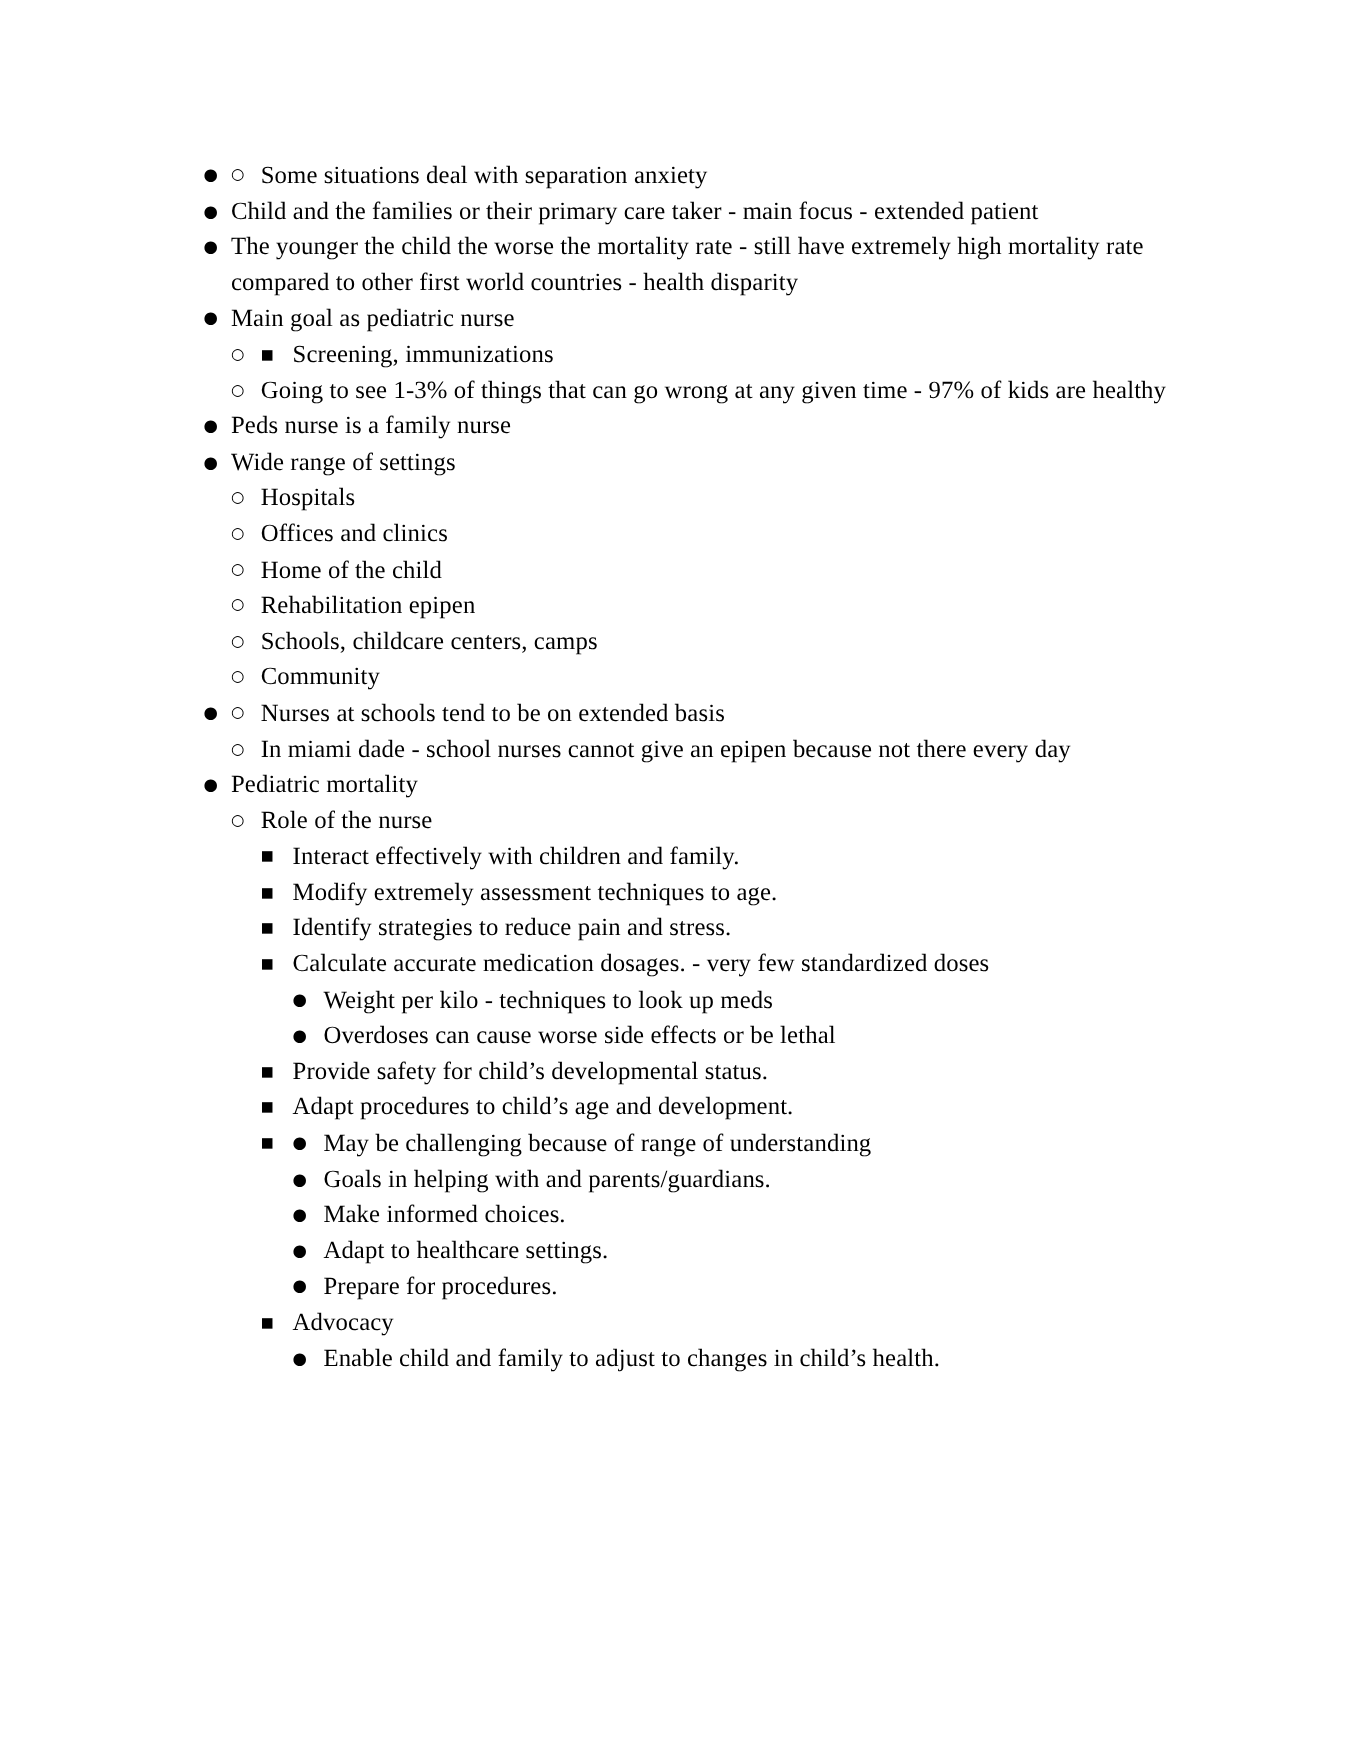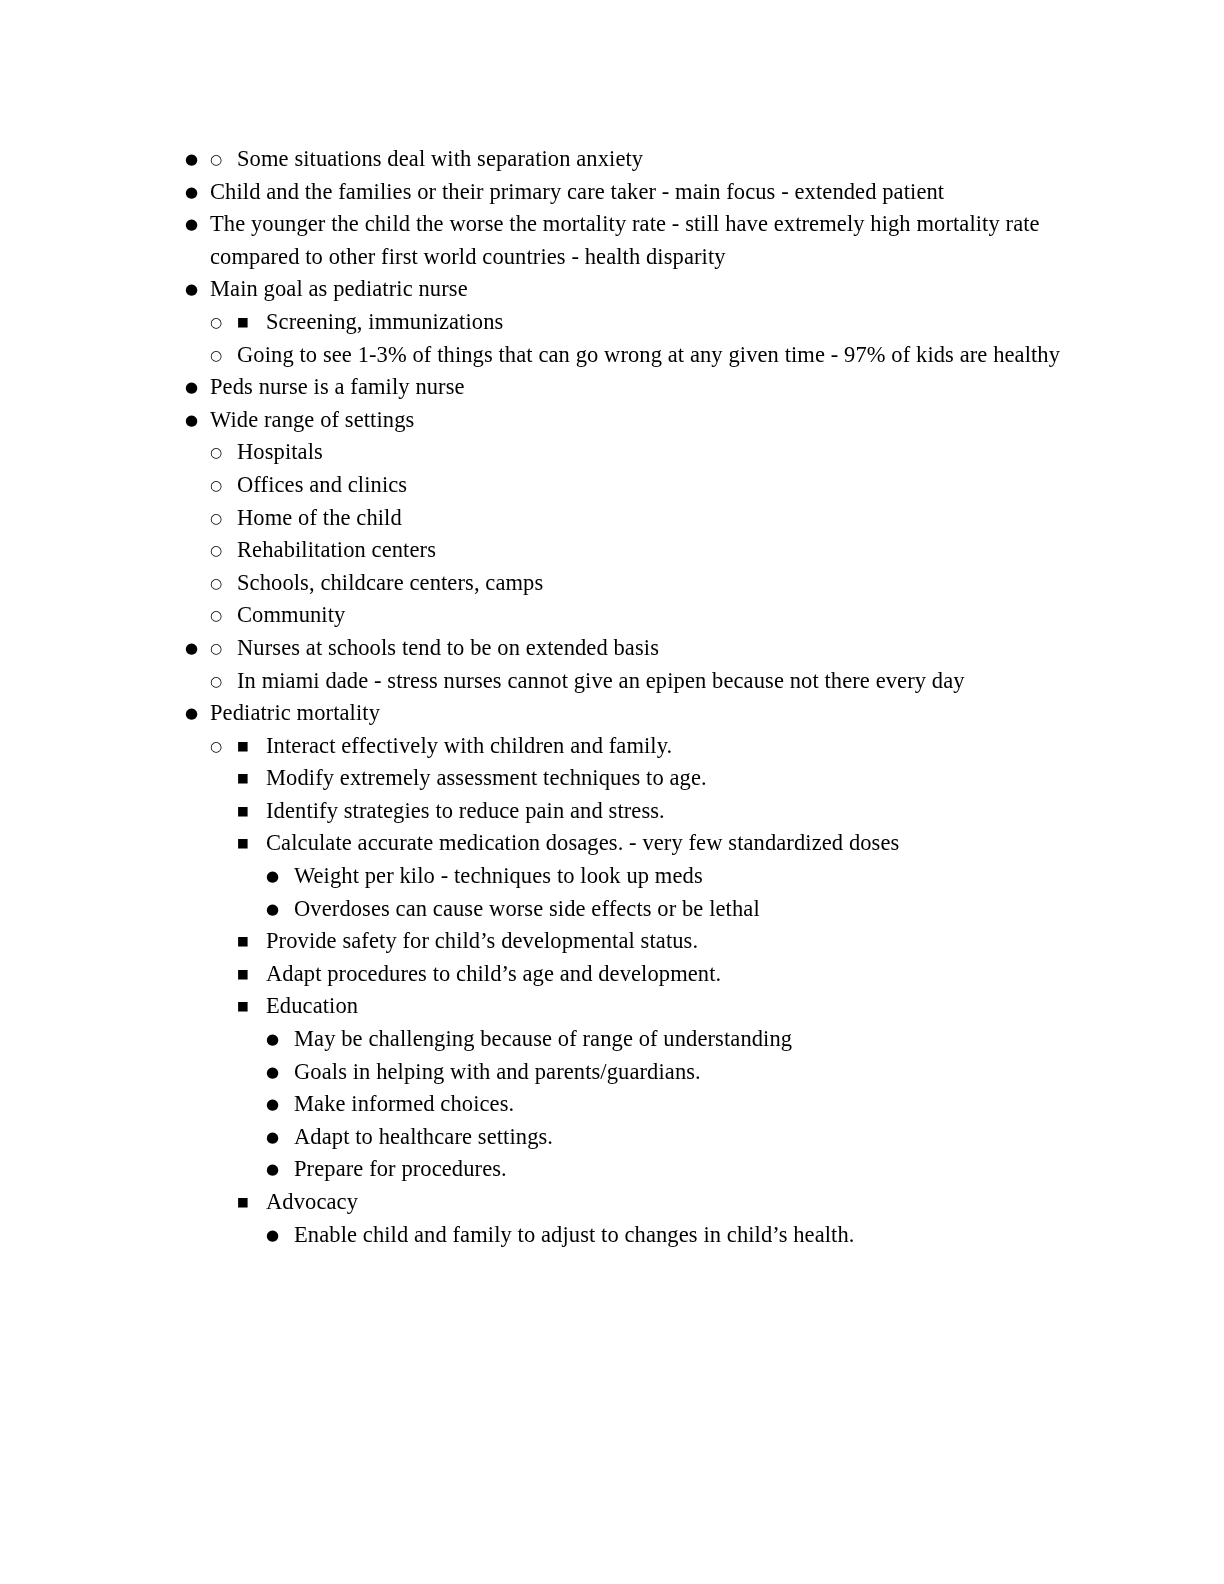--- a/index.html
+++ b/index.html
@@ -129,51 +129,52 @@
             <li class="item">
               <span class="bullet circle">○</span>
               <span class="txt">Offices and clinics</span>
             </li>
             <li class="item">
               <span class="bullet circle">○</span>
               <span class="txt">Home of the child</span>
             </li>
             <li class="item">
               <span class="bullet circle">○</span>
-              <span class="txt">Rehabilitation centers</span>
+              <span class="txt">Rehabilitation epipen</span>
             </li>
             <li class="item">
               <span class="bullet circle">○</span>
               <span class="txt">Schools, childcare centers, camps</span>
             </li>
             <li class="item">
               <span class="bullet circle">○</span>
               <span class="txt">Community</span>
             </li>
           </ul>
         </li>
         <li class="item">
           <span class="bullet disc">●</span>
           <ul class="lvl l2">
             <li class="item">
               <span class="bullet circle">○</span>
               <span class="txt">Nurses at schools tend to be on extended basis</span>
             </li>
             <li class="item">
               <span class="bullet circle">○</span>
-              <span class="txt">In miami dade - stress nurses cannot give an epipen because not there every day</span>
+              <span class="txt">In miami dade - school nurses cannot give an epipen because not there every day</span>
             </li>
           </ul>
         </li>
         <li class="item">
           <span class="bullet disc">●</span>
           <span class="txt">Pediatric mortality</span>
           <ul class="lvl l2">
             <li class="item">
               <span class="bullet circle">○</span>
+              <span class="txt">Role of the nurse</span>
               <ul class="lvl l3">
                 <li class="item">
                   <span class="bullet square">■</span>
                   <span class="txt">Interact effectively with children and family.</span>
                 </li>
                 <li class="item">
                   <span class="bullet square">■</span>
                   <span class="txt">Modify extremely assessment techniques to age.</span>
                 </li>
                 <li class="item">
@@ -197,21 +198,20 @@
                 <li class="item">
                   <span class="bullet square">■</span>
                   <span class="txt">Provide safety for child’s developmental status.</span>
                 </li>
                 <li class="item">
                   <span class="bullet square">■</span>
                   <span class="txt">Adapt procedures to child’s age and development.</span>
                 </li>
                 <li class="item">
                   <span class="bullet square">■</span>
-                  <span class="txt">Education</span>
                   <ul class="lvl l4">
                     <li class="item">
                       <span class="bullet disc">●</span>
                       <span class="txt">May be challenging because of range of understanding</span>
                     </li>
                     <li class="item">
                       <span class="bullet disc">●</span>
                       <span class="txt">Goals in helping with and parents/guardians.</span>
                     </li>
                     <li class="item">

